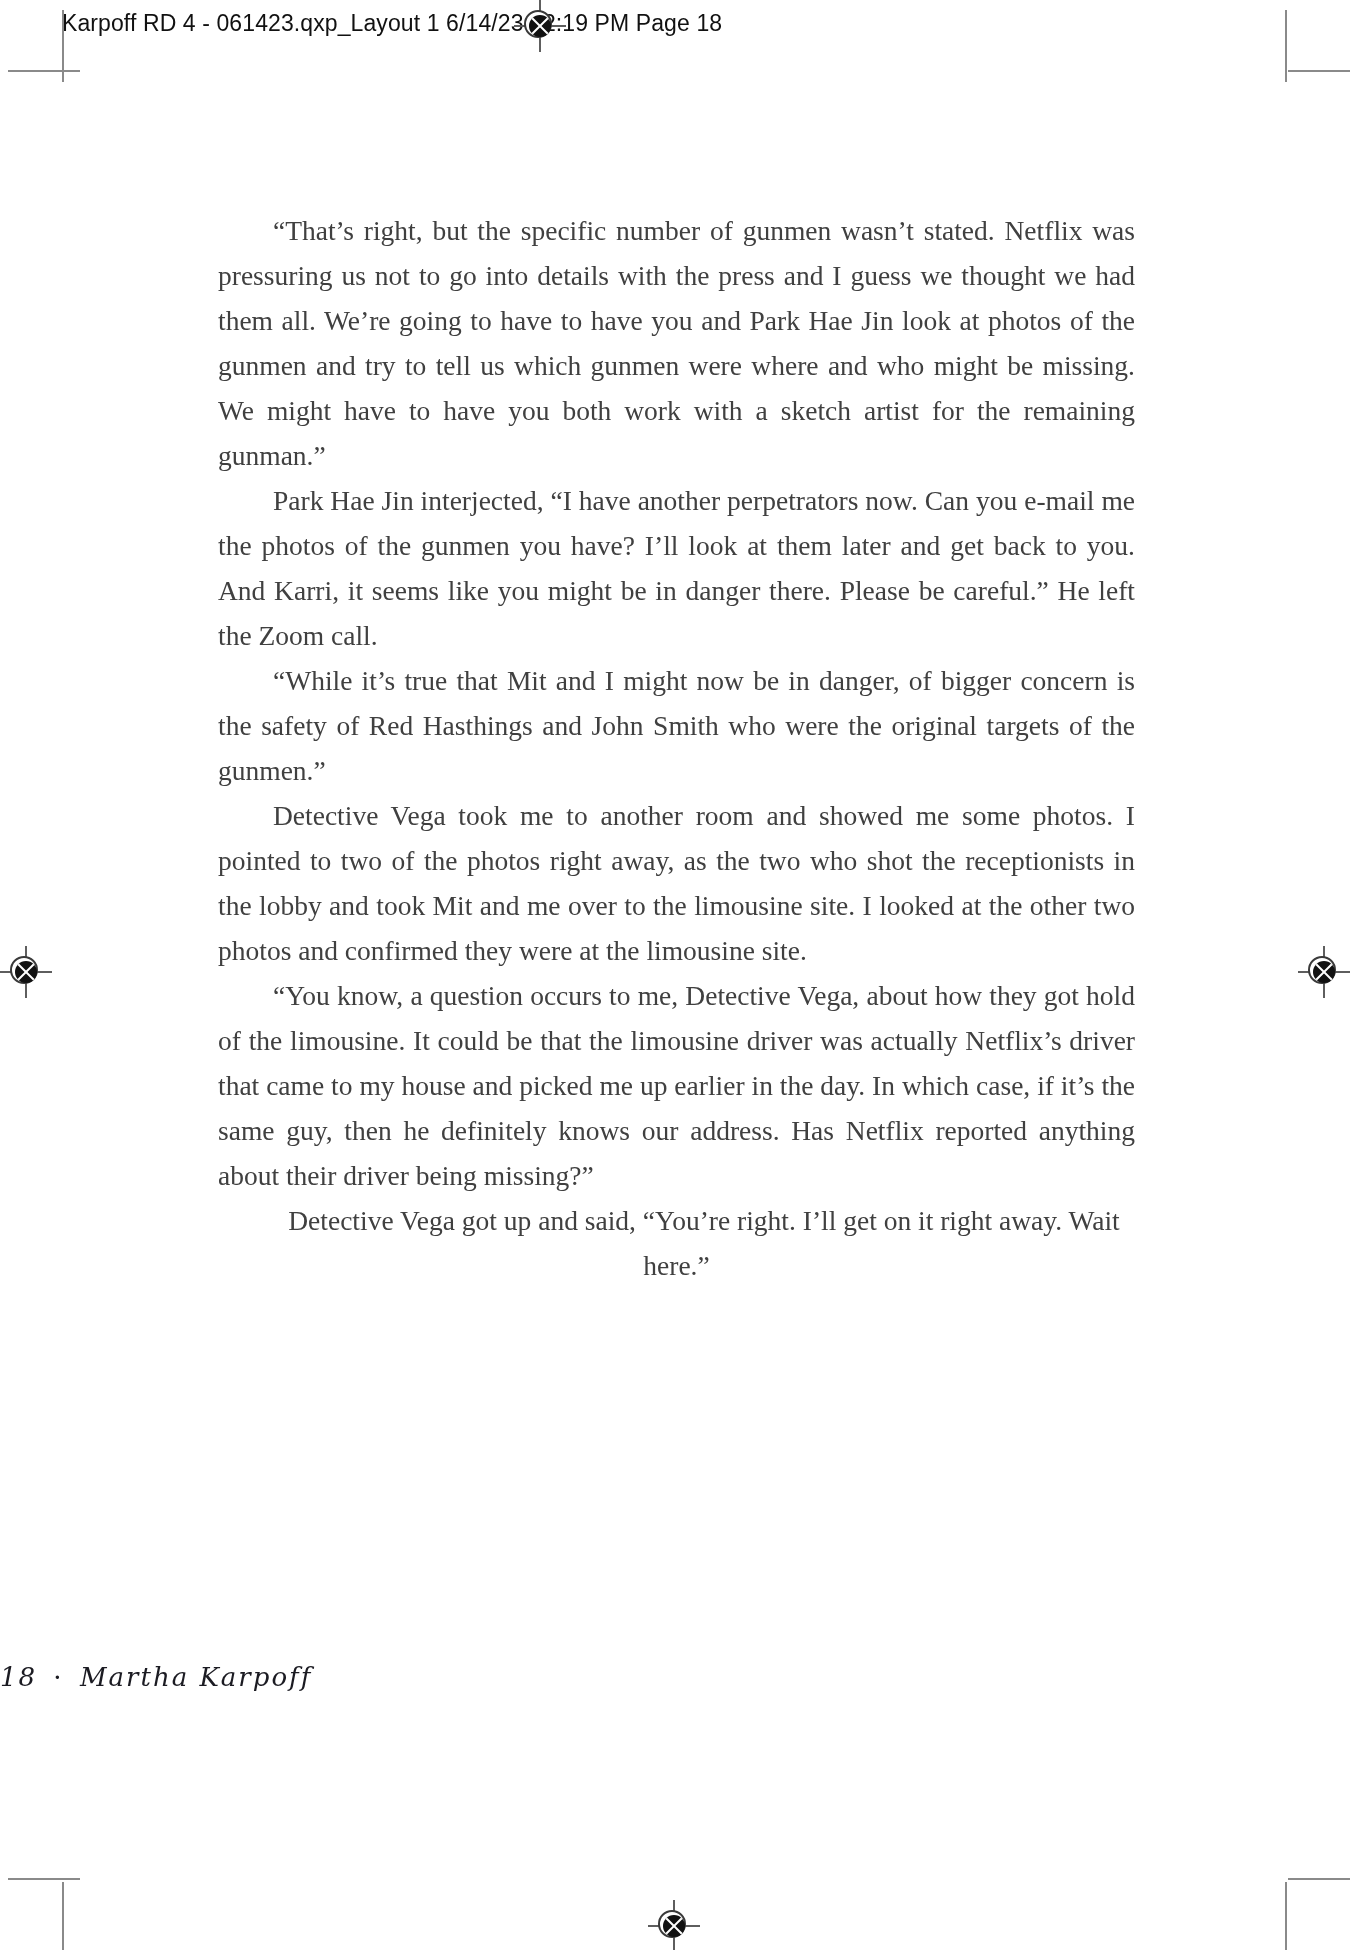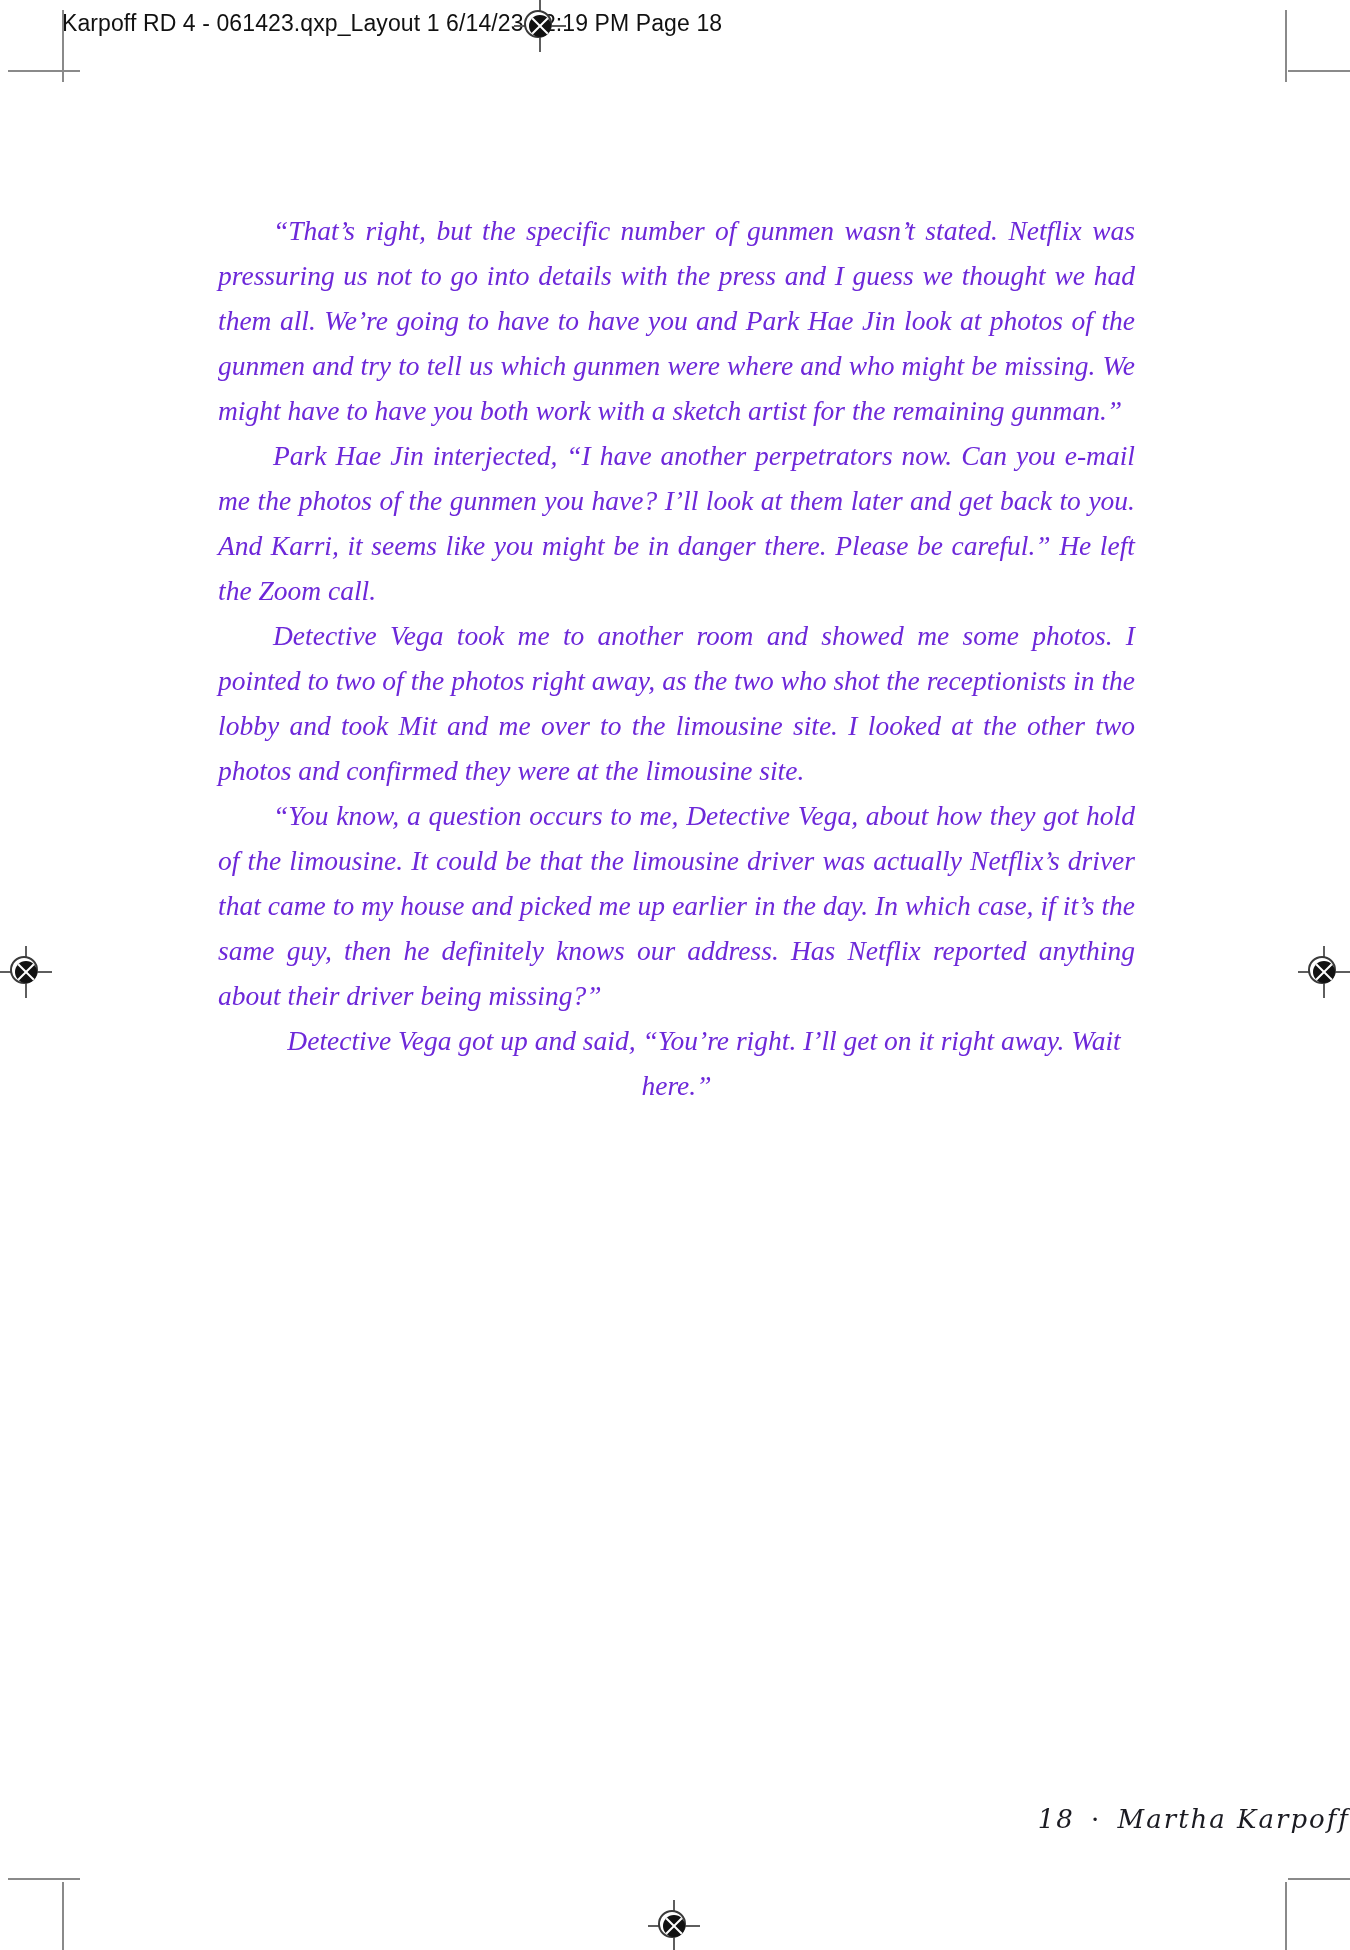--- a/index.html
+++ b/index.html
@@ -101,34 +101,33 @@
     width: 917px;
   }
 
   .para {
     margin: 0;
     text-align: justify;
     text-justify: inter-word;
     text-indent: 55px;
     font-size: 27.5px;
     line-height: 45px;
-    color: #6d28d9;
+    color: #404040;
     font-family: "Liberation Serif", "DejaVu Serif", serif;
     hyphens: none;
-    font-style: italic;
   }
   .para:last-child { text-align: center; }
 
   
   .folio {
     position: absolute;
     left: 0;
-    top: 1804px;
+    top: 1662px;
     width: 1350px;
-    text-align: right;
+    text-align: left;
     font-family: "DejaVu Serif", "Liberation Serif", serif;
     font-style: italic;
     font-size: 26px;
     letter-spacing: 2px;
     color: #1b1b22;
   }
   .folio .folio-num { font-style: italic; }
   .folio .folio-sep { padding: 0 6px; font-style: normal; }
   .folio .folio-name { font-style: italic; }
 </style>
@@ -183,20 +182,21 @@
     <div class="rm-hline"></div>
     <div class="rm-ring"></div>
     <div class="rm-dot"></div>
     <div class="rm-x1"></div>
     <div class="rm-x2"></div>
   </div>
 
   <div class="textblock">
     <p class="para">“That’s right, but the specific number of gunmen wasn’t stated. Netflix was pressuring us not to go into details with the press and I guess we thought we had them all. We’re going to have to have you and Park Hae Jin look at photos of the gunmen and try to tell us which gunmen were where and who might be missing. We might have to have you both work with a sketch artist for the remaining gunman.”</p>
     <p class="para">Park Hae Jin interjected, “I have another perpetrators now. Can you e-mail me the photos of the gunmen you have? I’ll look at them later and get back to you. And Karri, it seems like you might be in danger there. Please be careful.” He left the Zoom call.</p>
+    <p class="para">“While it’s true that Mit and I might now be in danger, of bigger concern is the safety of Red Hasthings and John Smith who were the original targets of the gunmen.”</p>
     <p class="para">Detective Vega took me to another room and showed me some photos. I pointed to two of the photos right away, as the two who shot the receptionists in the lobby and took Mit and me over to the limousine site. I looked at the other two photos and confirmed they were at the limousine site.</p>
     <p class="para">“You know, a question occurs to me, Detective Vega, about how they got hold of the limousine. It could be that the limousine driver was actually Netflix’s driver that came to my house and picked me up earlier in the day. In which case, if it’s the same guy, then he definitely knows our address. Has Netflix reported anything about their driver being missing?”</p>
     <p class="para">Detective Vega got up and said, “You’re right. I’ll get on it right away. Wait here.”</p>
   </div>
 
   <div class="folio">
     <span class="folio-num">18</span>
     <span class="folio-sep">·</span>
     <span class="folio-name">Martha Karpoff</span>
   </div>

